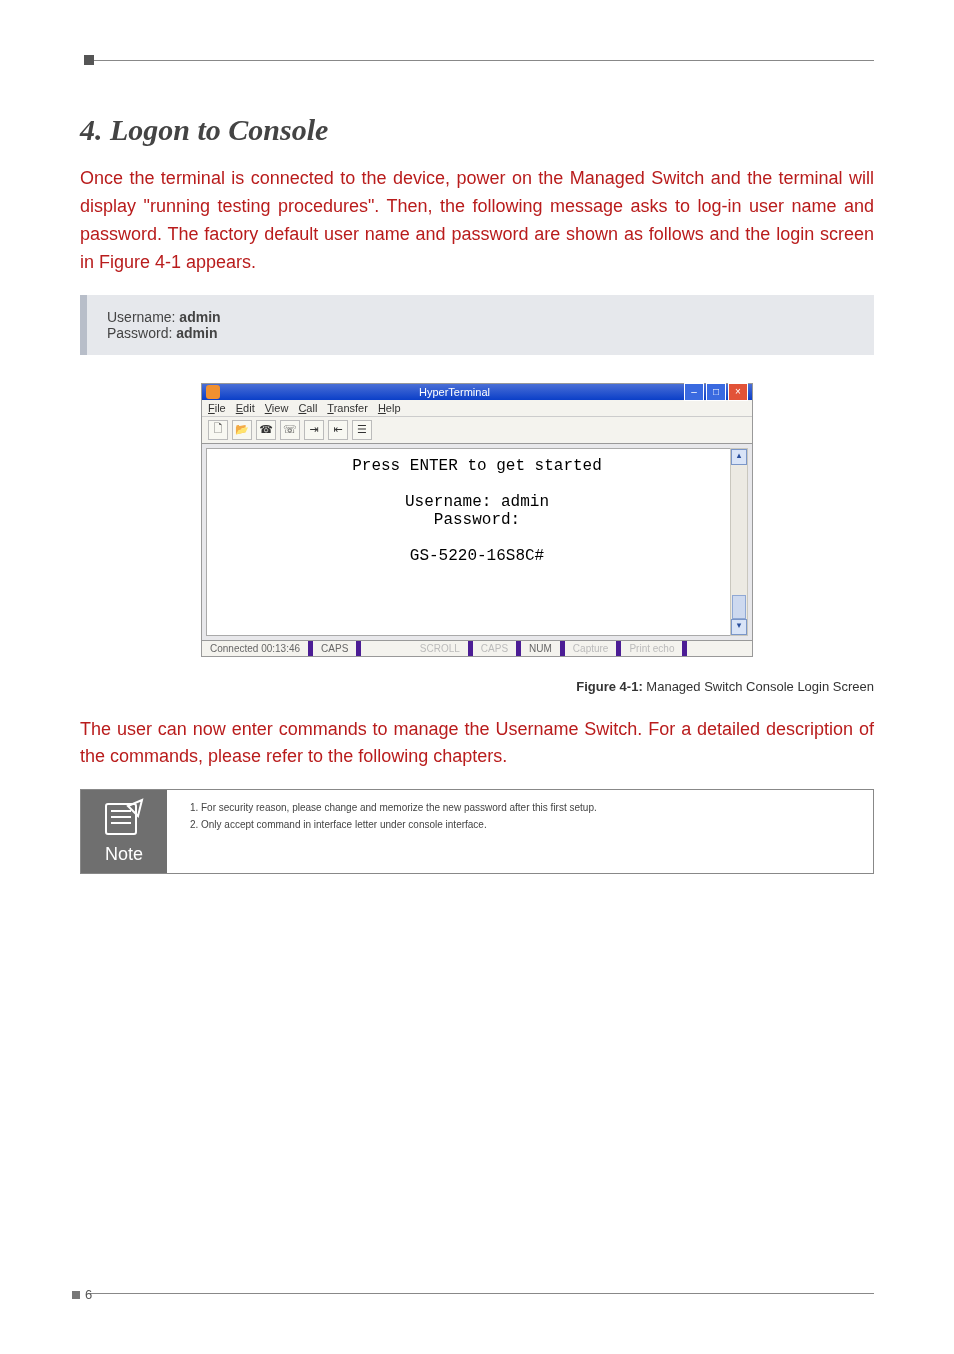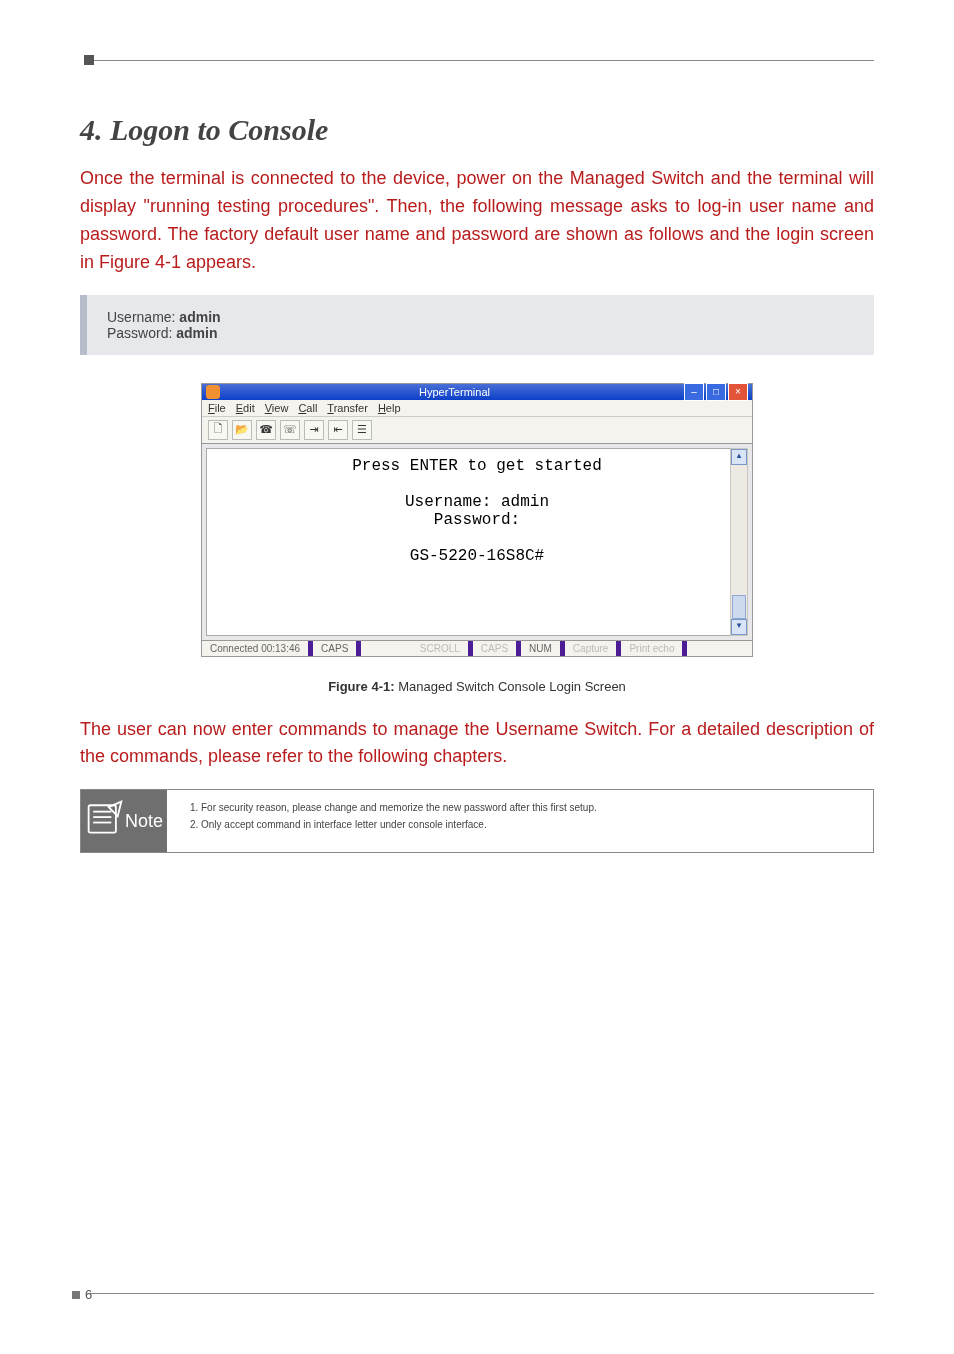--- a/index.html
+++ b/index.html
@@ -146,38 +146,38 @@
   }
   .statusbar .cell {
     border-right: 5px solid #4c1d95;
     padding: 2px 8px;
   }
   .statusbar .cell.grey { color: #bbb; }
   .statusbar .grip {
     margin-left: auto; width: 14px; position: relative;
   }
   .fig-caption {
-    text-align: center;
+    text-align: right;
     font-size: 13px;
     margin: 14px 0 22px 0;
     font-family: Arial, sans-serif;
   }
   .fig-caption b { font-weight: bold; }
   .note-box {
     border: 1px solid #888;
     display: flex;
     align-items: stretch;
     margin-top: 4px;
   }
   .note-left {
     width: 78px;
     background: #6f6f6f;
     color: #fff;
     display: flex;
-    flex-direction: row;
+    flex-direction: column;
     align-items: center;
     justify-content: space-between;
     padding: 8px 4px;
   }
   .note-left svg { margin-bottom: 6px; }
   .note-left .note-label {
     font-family: Arial, sans-serif;
     font-size: 18px;
   }
   .note-right {

